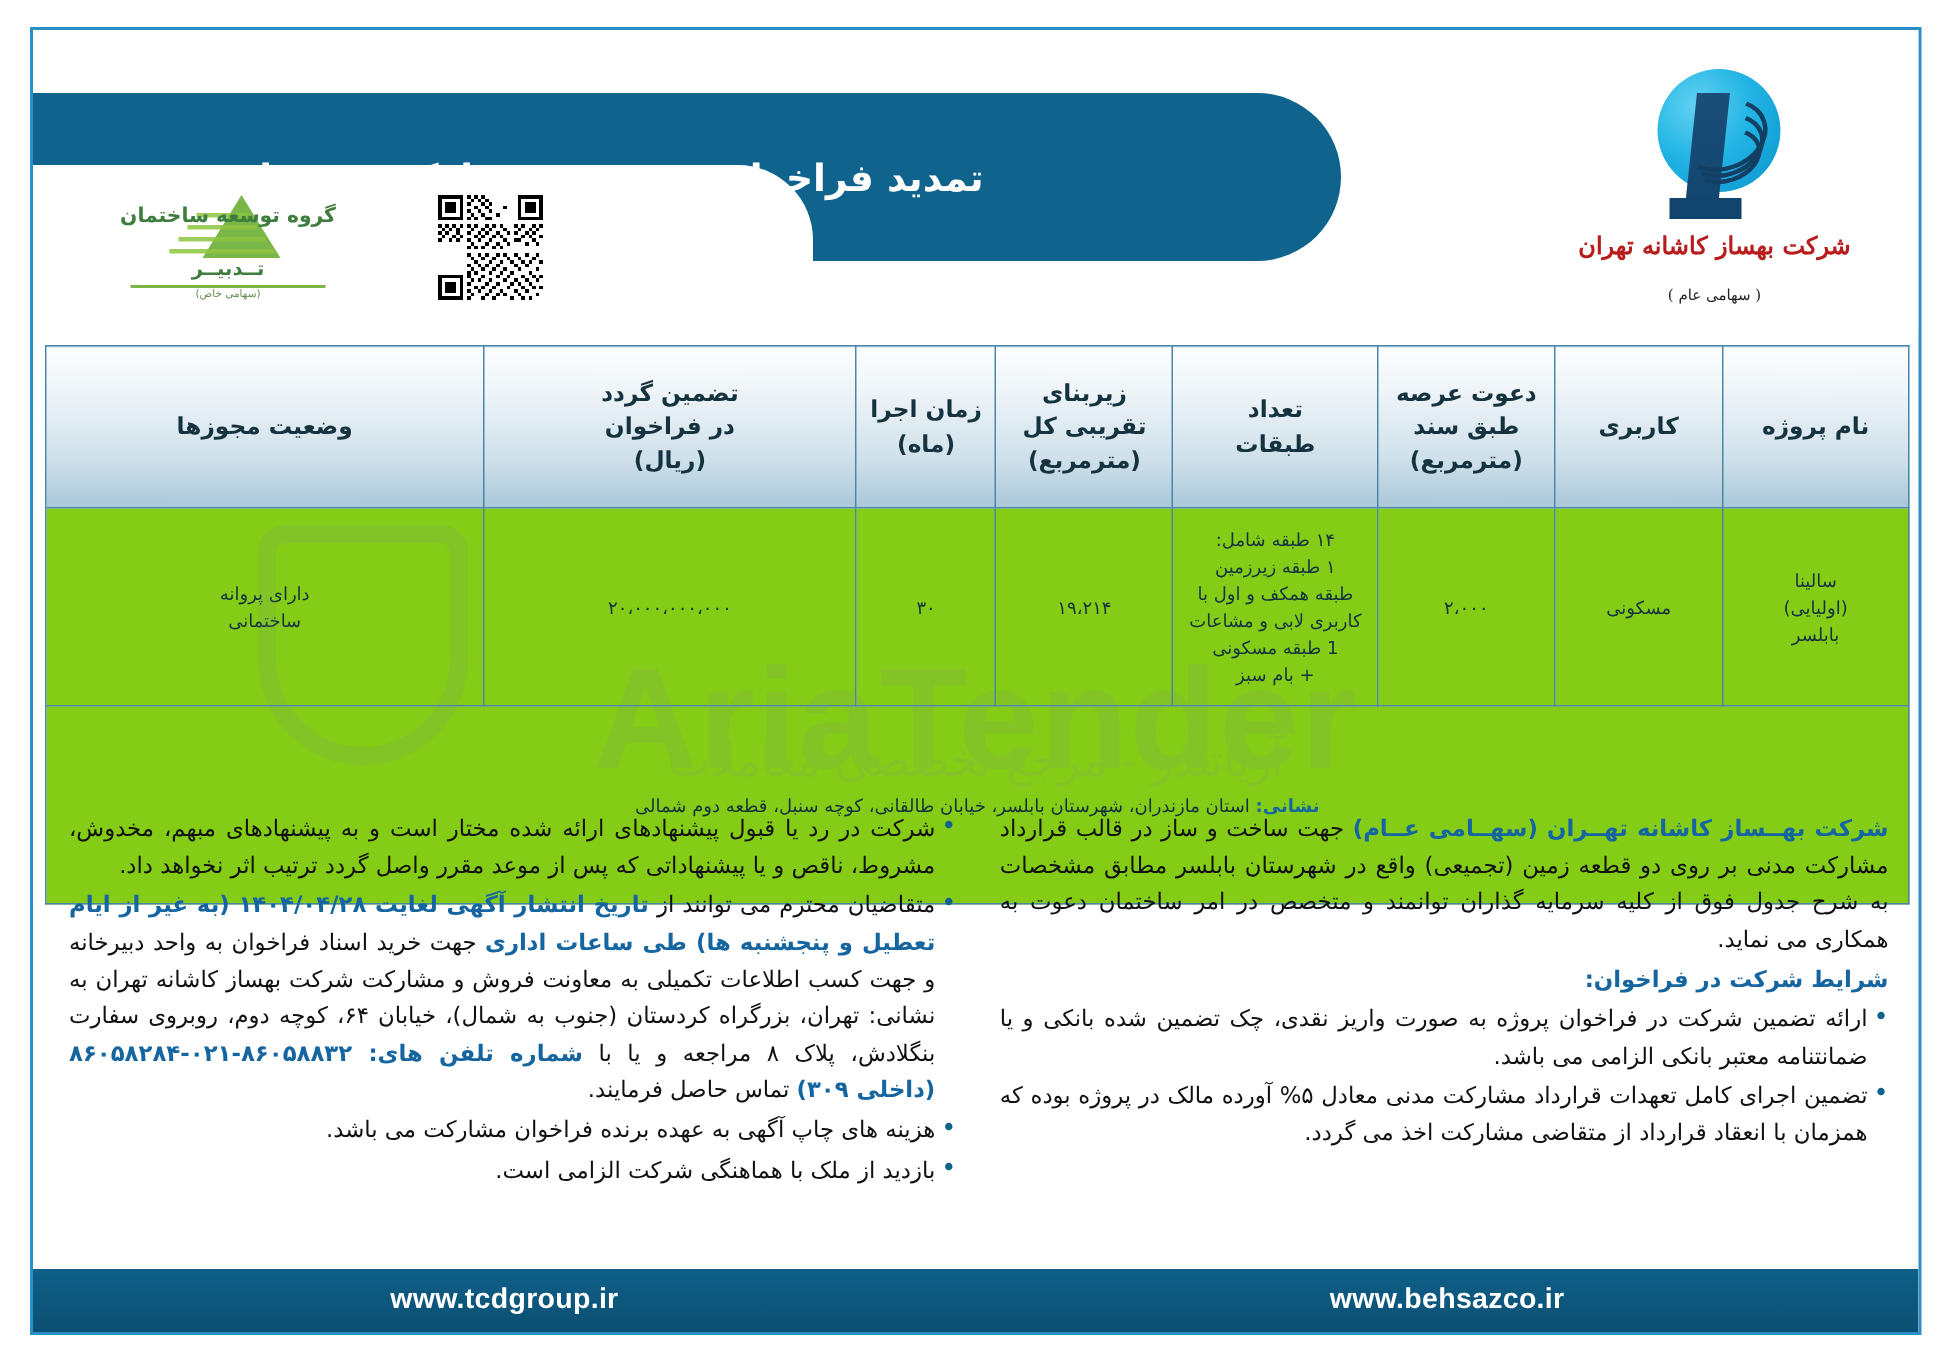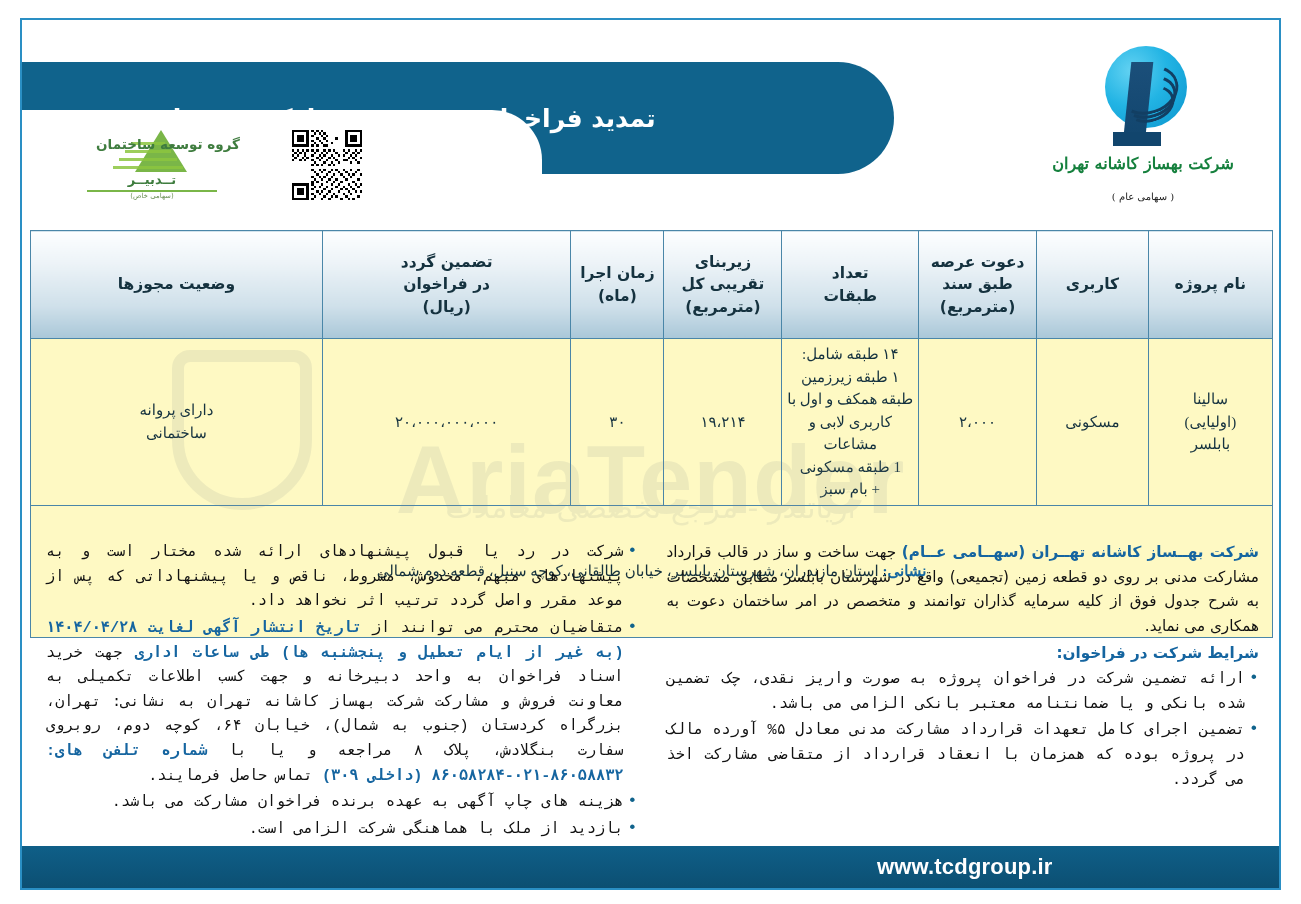--- a/index.html
+++ b/index.html
@@ -80,21 +80,21 @@
     width: 0; height: 0;
     border-left: 26px solid transparent;
     border-right: 26px solid transparent;
     border-bottom: 42px solid #7ab648;
   }
   .tri-line {
     position: absolute;
     height: 3px; background: #8cc63f; opacity: .85;
   }
   .logo-left-txt {
-    position: absolute; left: 16px; top: 8px;
+    position: absolute; left: 0; top: 8px;
     width: 190px; text-align: center;
     color: #3f7d3f; font-size: 13.5px; font-weight: bold;
     direction: rtl; text-shadow: 0 0 1px rgba(0,0,0,.06);
   }
   .logo-left-sub {
     position: absolute; left: 0; top: 44px;
     width: 190px; text-align: center;
     color: #3f7d3f; font-size: 13px; font-weight: bold; direction: rtl;
   }
   .logo-left-rule {
@@ -133,21 +133,21 @@
   }
   .emblem-swoosh {
     position: absolute;
     border: 3px solid #123f63;
     border-radius: 50%;
     border-top-color: transparent;
     border-left-color: transparent;
   }
   .logo-right-name {
     margin-top: 2px;
-    color: #15803d; font-size: 16px; font-weight: bold;
+    color: #b91c1c; font-size: 16px; font-weight: bold;
     direction: rtl; text-align: center;
     font-family: "DejaVu Serif", "Liberation Serif", serif;
   }
   .logo-right-sub {
     margin-top: 18px;
     color: #222; font-size: 10px; direction: rtl; text-align: center;
     font-family: "DejaVu Serif", "Liberation Serif", serif;
   }
 
   
@@ -171,25 +171,24 @@
   table.spec thead th {
     height: 108px;
     background: linear-gradient(180deg, #fdfeff 0%, #eef4f8 28%, #cfe0ea 70%, #a9c7d8 100%);
     font-size: 15.5px;
     font-weight: bold;
     line-height: 1.45;
     padding: 4px 3px;
   }
   table.spec tbody td {
     height: 132px;
-    background: #fef9c3;
-    font-size: 15px;
+    background: #84cc16;
+    font-size: 12px;
     line-height: 1.5;
     padding: 4px 3px;
-    font-family: Liberation Serif, serif;
   }
   td.floors { font-size: 11.5px; line-height: 1.45; }
   td.money { font-size: 16px; letter-spacing: .5px; }
   .addr-row td {
     height: 38px;
     font-size: 15px;
     background: #ffffff;
     text-align: center;
   }
   .addr-label { color: #1567a0; font-weight: bold; }
@@ -213,21 +212,20 @@
     text-align: justify;
   }
   .col.left { border-right: 1px solid transparent; }
   .para { margin-bottom: 2px; text-align: justify; }
   .bullets { list-style: none; }
   .bullets li {
     position: relative;
     padding-right: 14px;
     margin-bottom: 2px;
     text-align: justify;
-    font-family: Liberation Mono, monospace;
   }
   .bullets li::before {
     content: "•";
     position: absolute;
     right: 0; top: -1px;
     color: #10638c;
     font-size: 17px;
     line-height: 1.45;
   }
   .hl { color: #1565a0; font-weight: bold; }
@@ -239,21 +237,21 @@
     left: 0; bottom: 0;
     width: 100%; height: 42px;
     background: linear-gradient(180deg, #0f5f88 0%, #0c4f72 100%);
     display: flex; align-items: center;
     direction: rtl;
   }
   .footer > div {
     width: 50%;
     text-align: center;
     color: #ffffff;
-    font-size: 22px;
+    font-size: 19px;
     font-weight: bold;
     letter-spacing: .2px;
     font-family: "Liberation Sans", sans-serif;
   }
 
   
   .watermark {
     position: absolute;
     left: 0; top: 300px;
     width: 100%; height: 320px;
@@ -623,17 +621,18 @@
       </div>
     </div>
 
     <div class="watermark">
       <div class="wm-shield"></div>
       <div class="wm-text">AriaTender</div>
       <div class="wm-sub">آریاتندر - مرجع تخصصی معاملات</div>
     </div>
 
     <div class="footer">
+      <div>www.behsazco.ir</div>
       <div>www.tcdgroup.ir</div>
     </div>
 
   </div>
 </div>
 
 </body></html>

